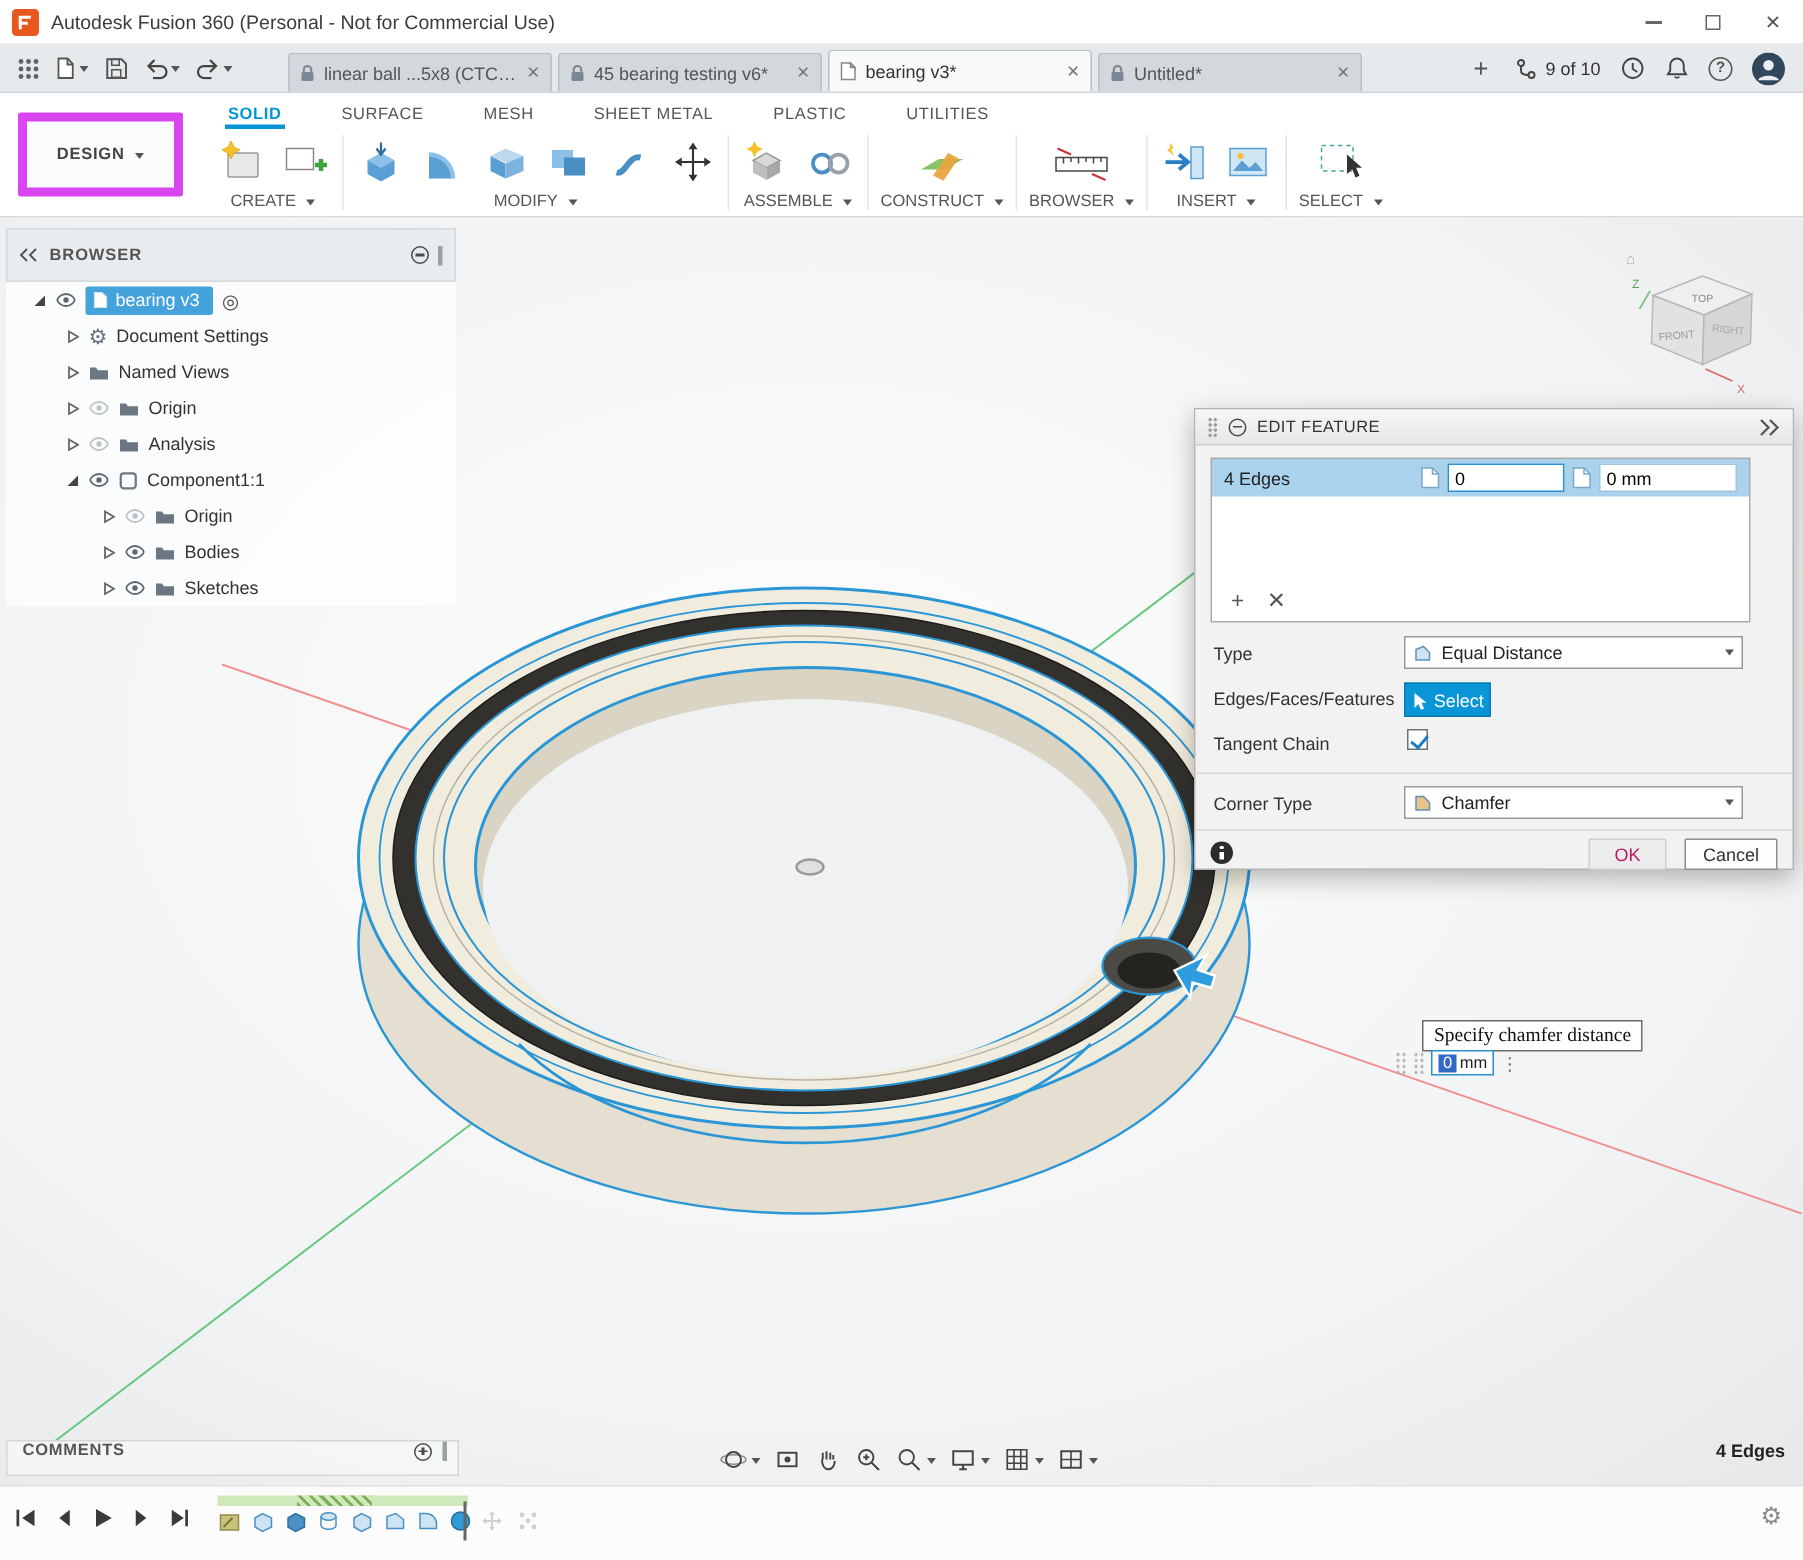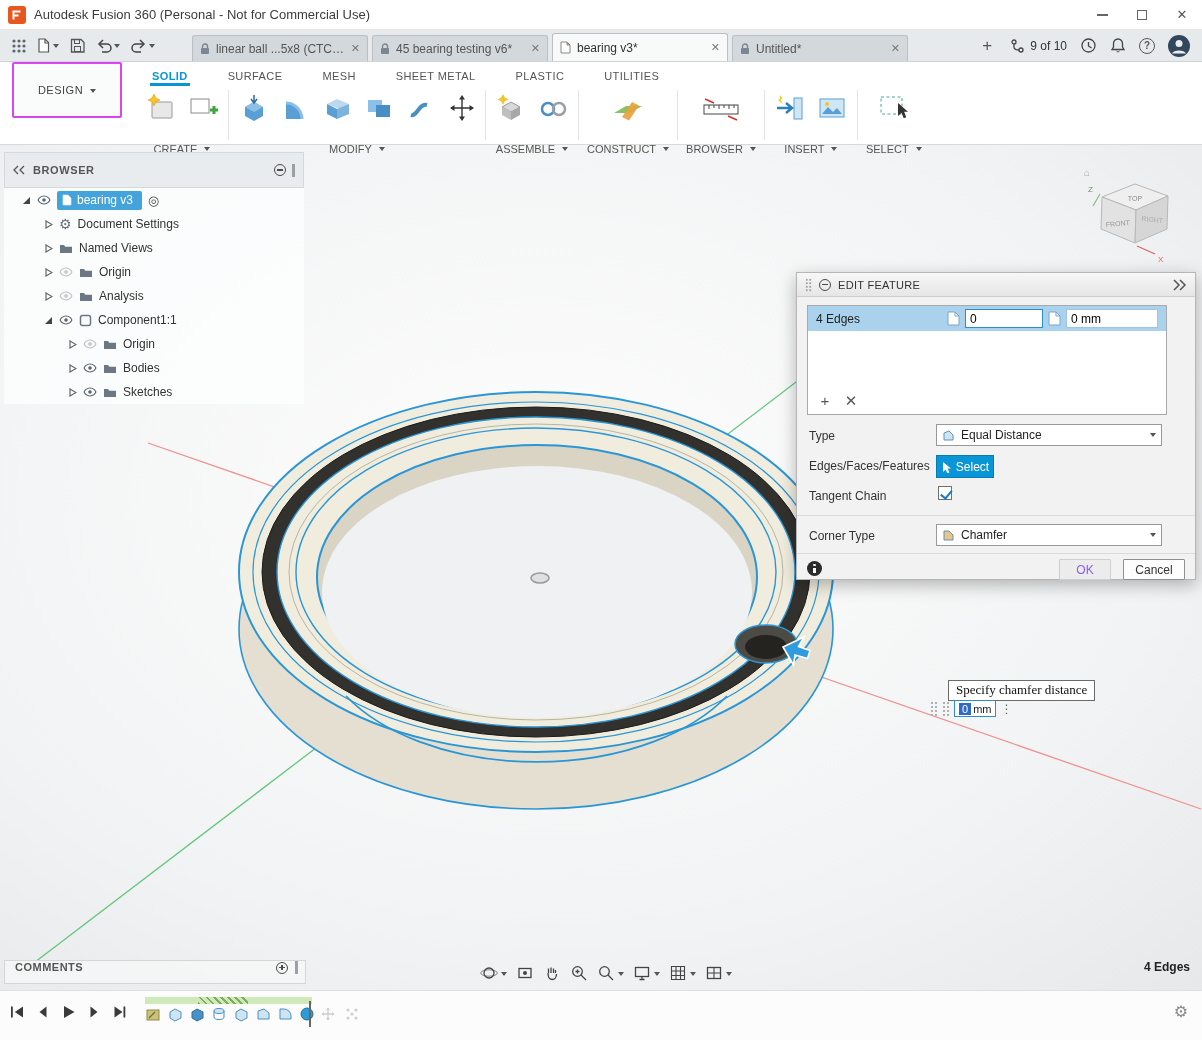--- a/index.html
+++ b/index.html
@@ -22,28 +22,28 @@
   .doc-tab.active { background:#f8f9f9; color:#333; height:28px; }
   .doc-tab .tablabel { overflow:hidden; text-overflow:ellipsis; flex:1; }
   .doc-tab .tclose { color:#777; font-size:11px; }
   #tabbar .rightgroup { margin-left:auto; display:flex; align-items:center; gap:13px; padding:0 12px; height:100%; }
   .plusbtn { font-size:17px; color:#555; width:20px; text-align:center; }
   .verbadge { display:flex; align-items:center; gap:5px; color:#333; }
   .helpbtn { width:16px; height:16px; border:1.4px solid #555; border-radius:50%; font-size:10px; font-weight:bold; color:#555; display:flex; align-items:center; justify-content:center; }
 
   
   #ribbon { height:83px; background:#fff; border-bottom:1px solid #d9d9d9; position:relative; }
-  #design-box { position:absolute; left:12px; top:0; width:110px; height:56px; border:2px solid #d946ef; border-radius:2px; background:#fafbfb; display:flex; align-items:center; justify-content:center; gap:7px; font-size:11px; font-weight:normal; letter-spacing:.5px; color:#444; }
+  #design-box { position:absolute; left:12px; top:13px; width:110px; height:56px; border:6px solid #d946ef; border-radius:2px; background:#fafbfb; display:flex; align-items:center; justify-content:center; gap:7px; font-size:11px; font-weight:bold; letter-spacing:.5px; color:#444; }
   #ribbon-tabs { position:absolute; left:150px; top:2px; height:22px; display:flex; gap:36px; align-items:flex-end; }
   .rtab { font-size:11px; letter-spacing:.4px; color:#555; padding:3px 2px 4px; }
   .rtab.active { color:#0696d7; font-weight:bold; border-bottom:3px solid #0696d7; padding-bottom:1px; }
   #ribbon-toolbar { position:absolute; left:136px; top:26px; right:0; height:56px; display:flex; align-items:flex-start; }
   .tgroup { display:flex; flex-direction:column; align-items:center; padding:0 8px; }
   .gicons { display:flex; gap:8px; align-items:center; height:40px; }
-  .glabel { font-size:11px; color:#555; display:flex; align-items:flex-start; gap:7px; margin-top:15px; }
+  .glabel { font-size:11px; color:#555; display:flex; align-items:flex-end; gap:7px; margin-top:0; }
   .gsep { width:1px; height:50px; background:#e4e4e4; margin-top:2px; }
 
   .car { width:0; height:0; border:3.5px solid transparent; border-top:4.5px solid #555; margin-top:4px; }
   .car.sm { border-width:3px; border-top-width:4px; }
 
   
   #scene { position:absolute; left:0; top:0; z-index:0; }
 
   
   #browser { position:absolute; left:4px; top:152px; width:300px; z-index:3; background:rgba(253,254,254,.82); }
@@ -77,21 +77,21 @@
   .dd { position:absolute; left:139px; width:226px; height:22px; background:#fff; border:1px solid #999; display:flex; align-items:center; gap:6px; padding:0 5px; font-size:12px; color:#222; }
   .dd .car { margin-left:auto; margin-top:2px; }
   .select-btn { position:absolute; left:139px; width:58px; height:23px; background:#0a96d6; border:1px solid #0a7ab3; color:#fff; display:flex; align-items:center; justify-content:center; gap:5px; font-size:12px; }
   .checkbox { position:absolute; left:141px; width:14px; height:14px; background:#fff; border:1px solid #707070; }
   .checkbox::after { content:""; position:absolute; left:3.5px; top:0.5px; width:5px; height:8.5px; border:solid #1a7dc4; border-width:0 2px 2px 0; transform:rotate(40deg); }
   .hline { position:absolute; left:0; right:0; height:1px; background:#dadada; }
   .info-icon { position:absolute; left:10px; top:288px; width:15px; height:15px; border-radius:50%; background:#2b2b2b; }
   .info-icon::before { content:""; position:absolute; left:6.4px; top:3px; width:2.2px; height:2.2px; background:#fff; border-radius:50%; }
   .info-icon::after { content:""; position:absolute; left:6.4px; top:6.5px; width:2.2px; height:5.5px; background:#fff; }
   .dbtn { position:absolute; height:21px; font-size:12px; display:flex; align-items:center; justify-content:center; border-radius:1px; }
-  #ok-btn { left:262px; top:286px; width:52px; background:#ececec; border:1px solid #cfcfcf; color:#8b5cf6; }
+  #ok-btn { left:262px; top:286px; width:52px; background:#ececec; border:1px solid #cfcfcf; color:#be185d; }
   #cancel-btn { left:326px; top:286px; width:62px; background:#fdfdfd; border:1px solid #8f8f8f; color:#333; }
   .chevrons { margin-left:auto; }
 
   
   #chamfer-tip { position:absolute; left:948px; top:680px; border:1px solid #6b6b6b; background:#fff; font-family:"Liberation Serif", serif; font-size:13px; color:#111; padding:1px 7px 2px; z-index:6; white-space:nowrap; }
   #chamfer-input-row { position:absolute; left:930px; top:700px; display:flex; align-items:center; gap:4px; z-index:6; }
   #chamfer-input-row .gripv { width:8px; height:15px; background-image:radial-gradient(#b0b0b0 1px, transparent 1.1px); background-size:4px 4px; }
   #chamfer-field { height:17px; border:1px solid #2a8fd0; background:#fff; display:flex; align-items:center; padding:0 4px; font-size:11px; }
   #chamfer-field .sel { background:#316ac5; color:#fff; padding:0 3px; }
   #chamfer-field .unit { color:#222; margin-left:2px; }

